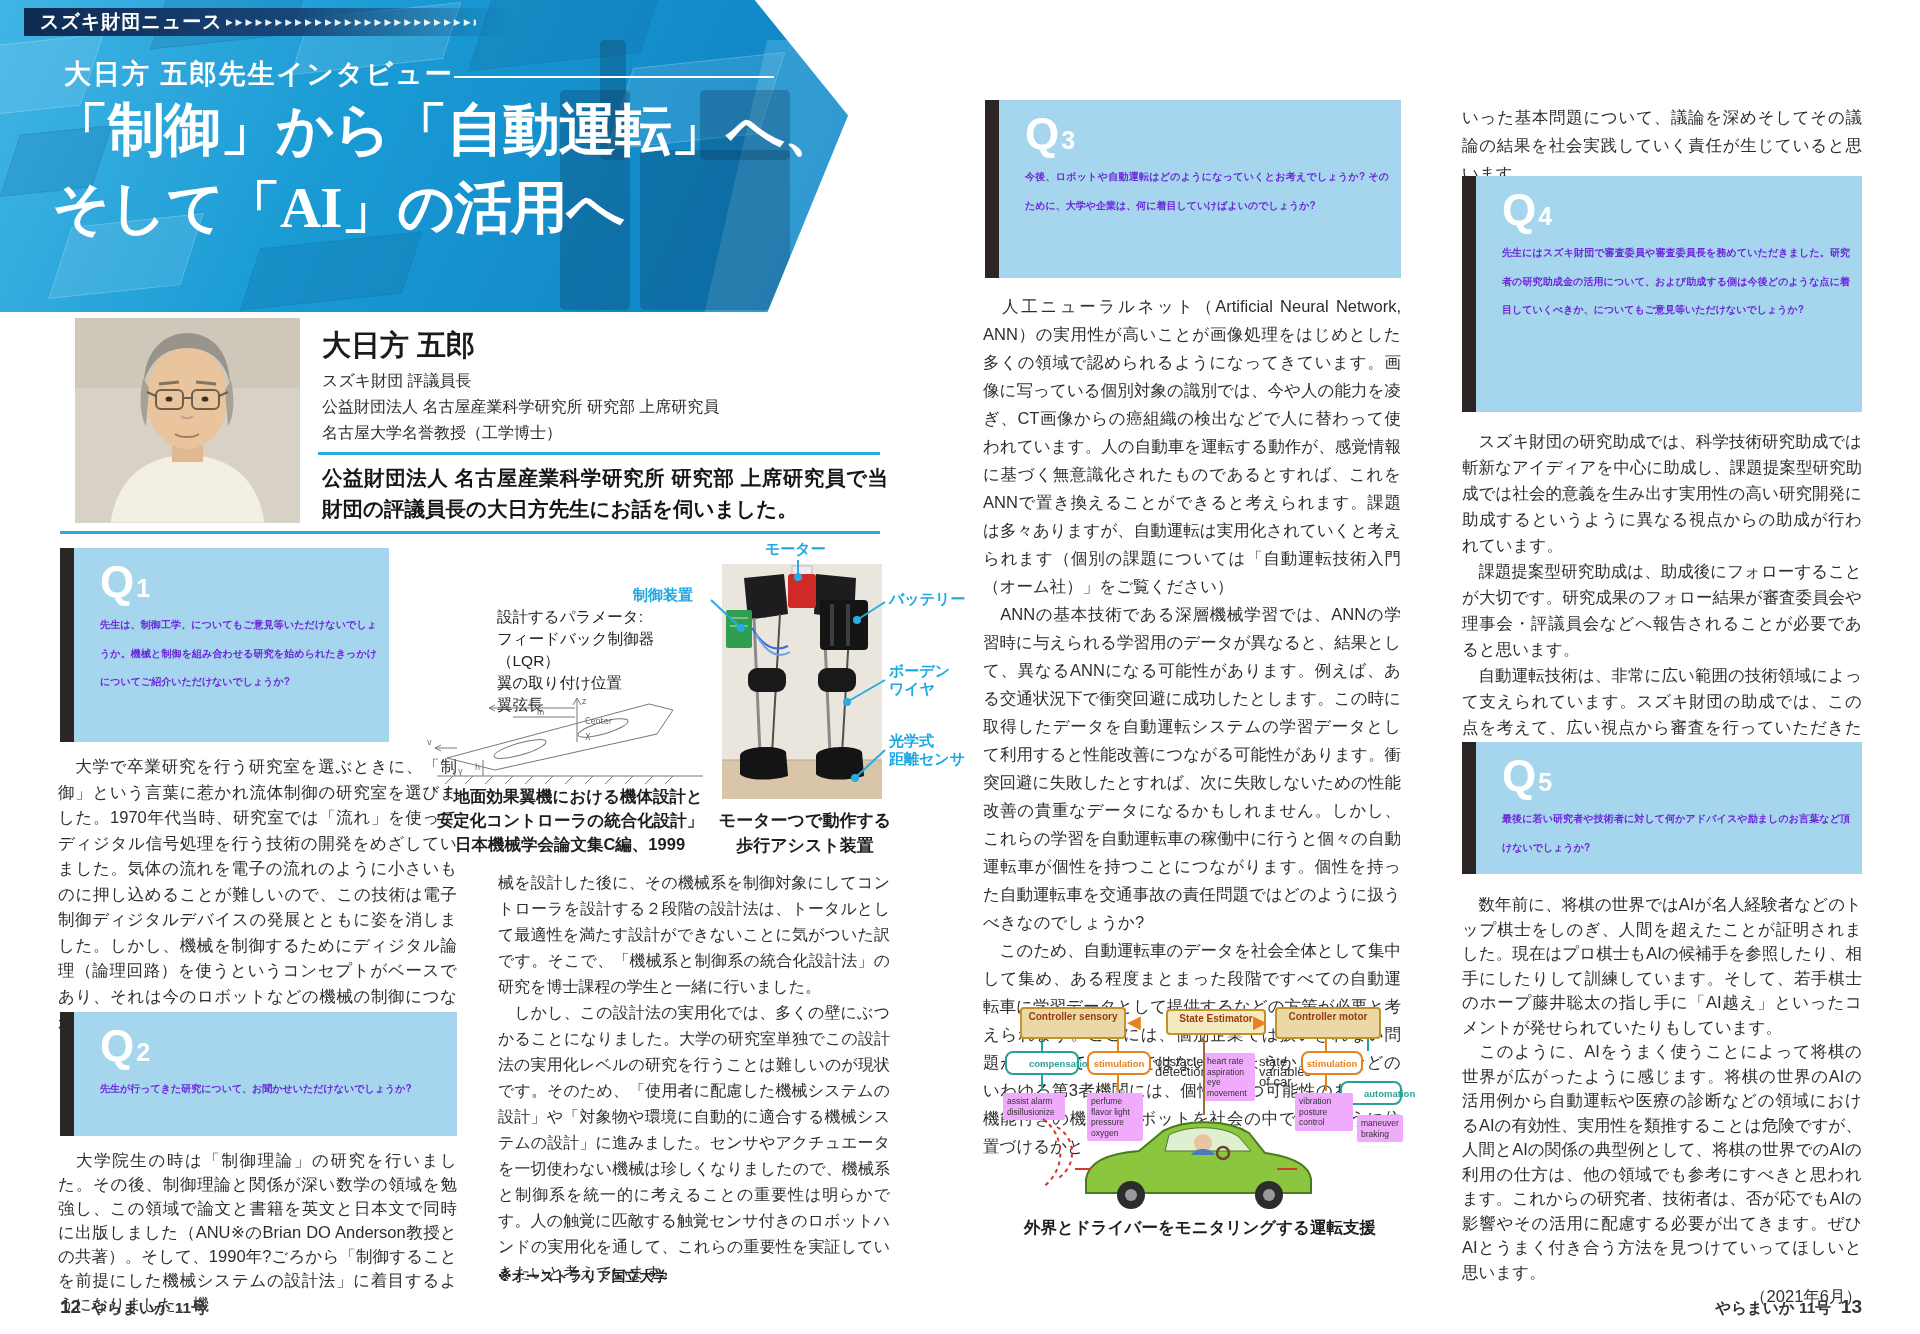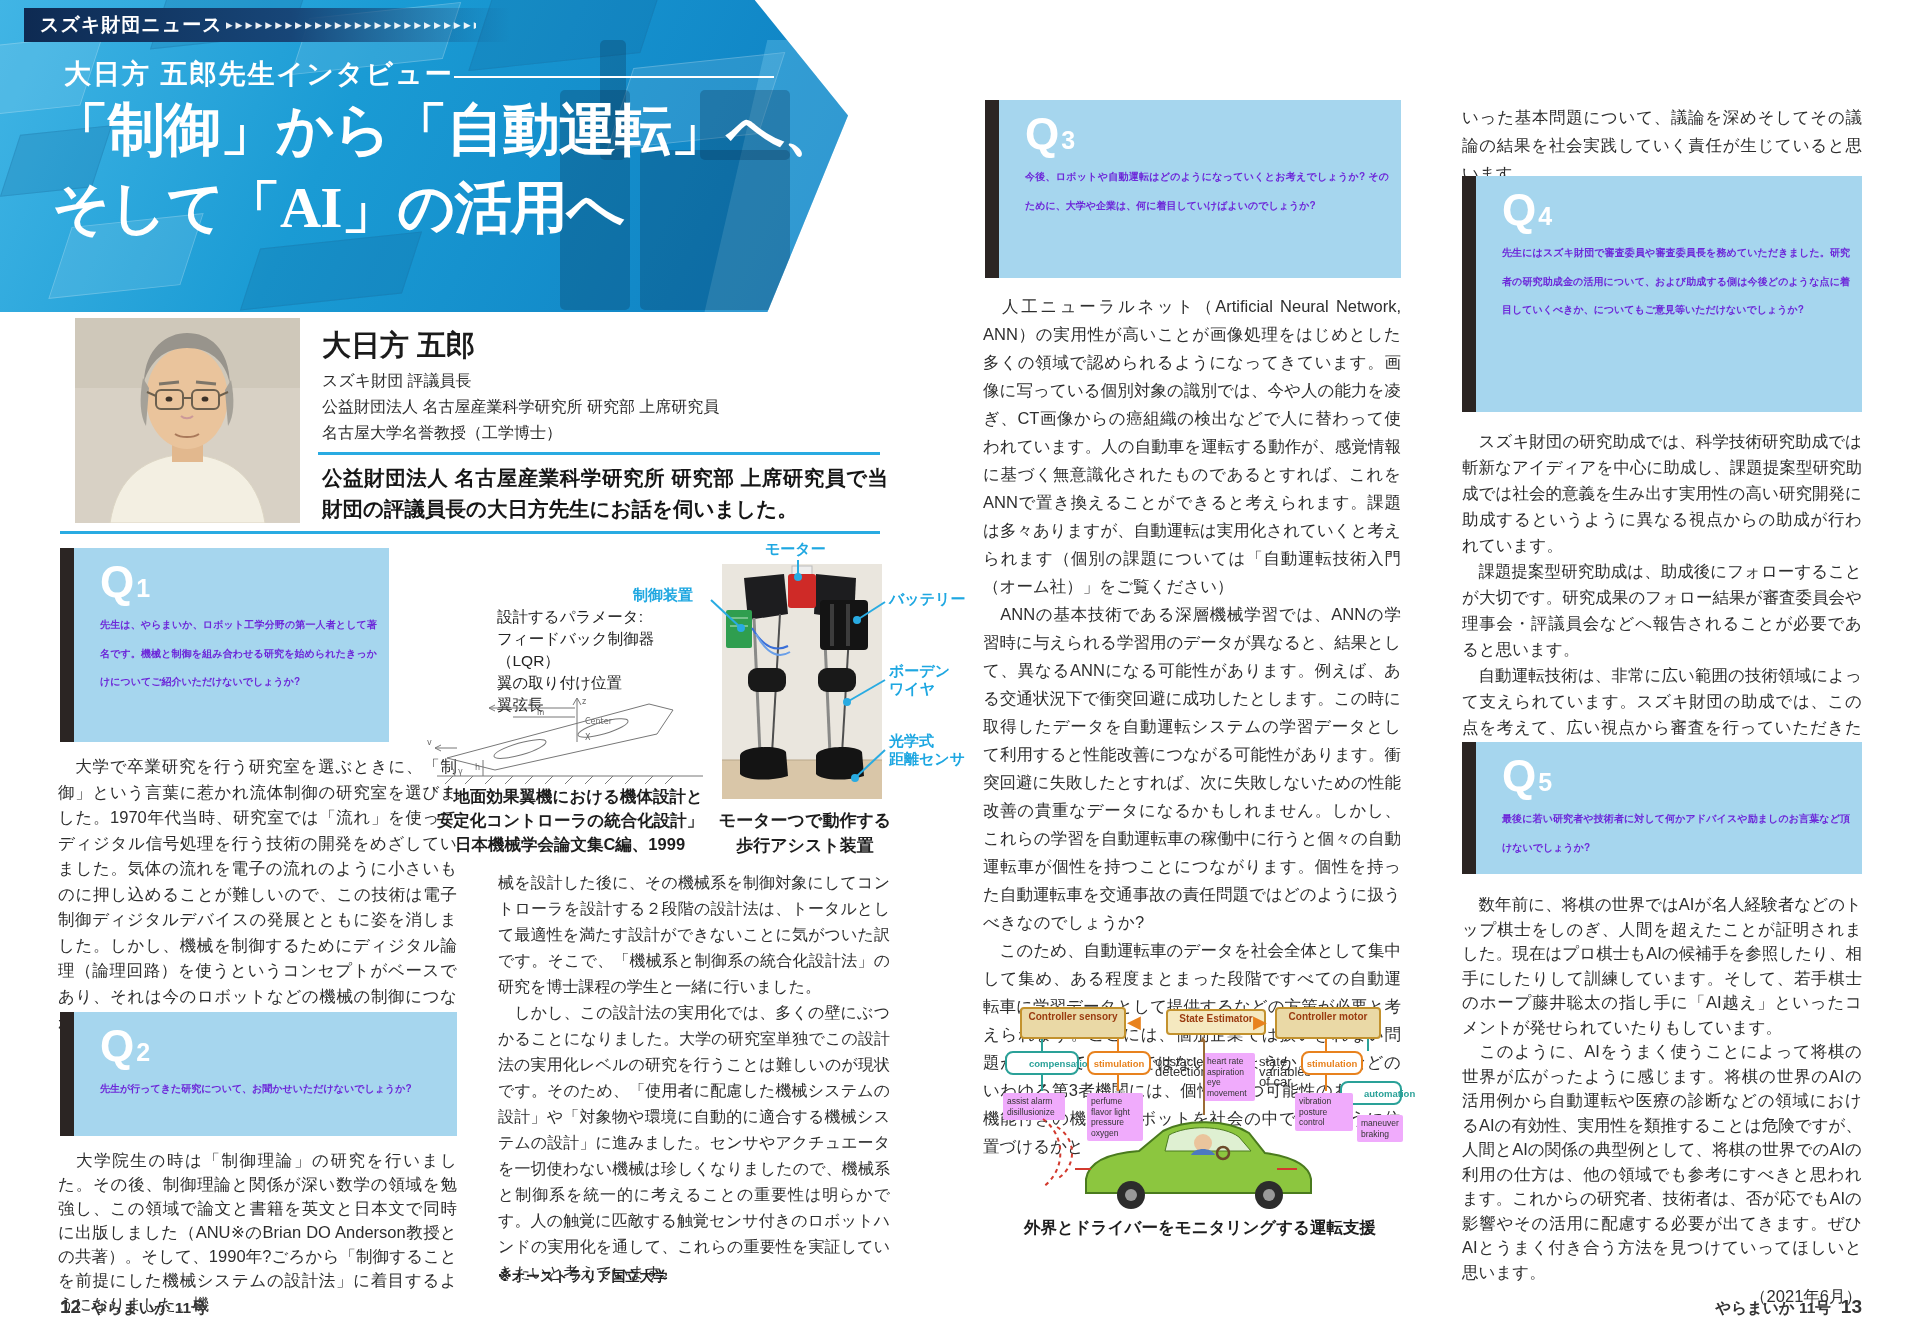--- a/index.html
+++ b/index.html
@@ -8,21 +8,21 @@
   .abs{position:absolute;}
 
   
   .banner{position:absolute;left:0;top:0;width:848px;height:312px;
     background:linear-gradient(115deg,#41b5e5 0%,#1a9bd4 40%,#0d7ec1 100%);
     clip-path:polygon(0 0,89% 0,100% 37%,90.5% 100%,0 100%);}
   .tile{position:absolute;background:rgba(255,255,255,.10);border:1px solid rgba(255,255,255,.20);transform:skew(-18deg,-6deg);}
   .tile.d{background:rgba(10,80,130,.16);border-color:rgba(30,110,160,.25);}
   .mach{position:absolute;background:rgba(8,45,80,.28);border-radius:5px;}
   .edgeband{position:absolute;left:735px;top:40px;width:130px;height:280px;background:rgba(130,210,242,.30);transform:skew(-13deg);}
-  .kicker-strip{position:absolute;left:24px;top:8px;width:470px;height:34px;display:flex;align-items:center;gap:3px;padding-left:16px;
+  .kicker-strip{position:absolute;left:24px;top:8px;width:470px;height:28px;display:flex;align-items:center;gap:3px;padding-left:16px;
     background:linear-gradient(90deg,#0e2a52 0%,#174678 55%,rgba(23,70,120,0) 100%);}
   .kicker{color:#fff;font-weight:bold;font-size:19px;letter-spacing:1px;white-space:nowrap;}
   .arrows{color:rgba(255,255,255,.92);font-size:9px;letter-spacing:3px;white-space:nowrap;overflow:hidden;width:250px;}
   .interview-row{position:absolute;left:64px;top:56px;display:flex;align-items:center;gap:0;}
   .interview-label{font-size:27px;font-weight:bold;color:#fff;letter-spacing:2px;white-space:nowrap;}
   .interview-rule{width:320px;height:2px;background:#fff;margin-top:6px;}
   .main-title{position:absolute;left:52px;color:#fff;font-family:"Liberation Serif","DejaVu Serif",serif;
     font-weight:bold;font-size:57px;letter-spacing:-1px;white-space:nowrap;}
 
   
@@ -127,21 +127,21 @@
     <div>公益財団法人 名古屋産業科学研究所 研究部 上席研究員</div>
     <div>名古屋大学名誉教授（工学博士）</div>
   </div>
   <div class="rule" style="left:318px;top:452px;width:562px;"></div>
   <div class="lead">公益財団法人 名古屋産業科学研究所 研究部 上席研究員で当財団の評議員長の大日方先生にお話を伺いました。</div>
   <div class="rule" style="left:60px;top:531px;width:820px;"></div>
 
   <div class="qbox" style="left:60px;top:548px;width:329px;height:194px;">
     <div class="qbar"></div>
     <div class="qhead"><span class="qQ">Q</span><span class="qn">1</span></div>
-    <div class="qtext">先生は、やらまいか、ロボット工学分野の第一人者として著名です。機械と制御を組み合わせる研究を始められたきっかけについてご紹介いただけないでしょうか?</div>
+    <div class="qtext">先生は、制御工学、についてもご意見等いただけないでしょうか。機械と制御を組み合わせる研究を始められたきっかけについてご紹介いただけないでしょうか?</div>
   </div>
   <div class="body" style="left:58px;top:754px;width:399px;line-height:25.5px;">
     <p>　大学で卒業研究を行う研究室を選ぶときに、「制御」という言葉に惹かれ流体制御の研究室を選びました。1970年代当時、研究室では「流れ」を使ってディジタル信号処理を行う技術の開発をめざしていました。気体の流れを電子の流れのように小さいものに押し込めることが難しいので、この技術は電子制御ディジタルデバイスの発展とともに姿を消しました。しかし、機械を制御するためにディジタル論理（論理回路）を使うというコンセプトがベースであり、それは今のロボットなどの機械の制御につながっていますので、この研究分野を選んでよかったと思っています。</p>
   </div>
 
   <div class="qbox" style="left:60px;top:1012px;width:397px;height:124px;">
     <div class="qbar"></div>
     <div class="qhead"><span class="qQ">Q</span><span class="qn">2</span></div>
     <div class="qtext">先生が行ってきた研究について、お聞かせいただけないでしょうか?</div>
   </div>

